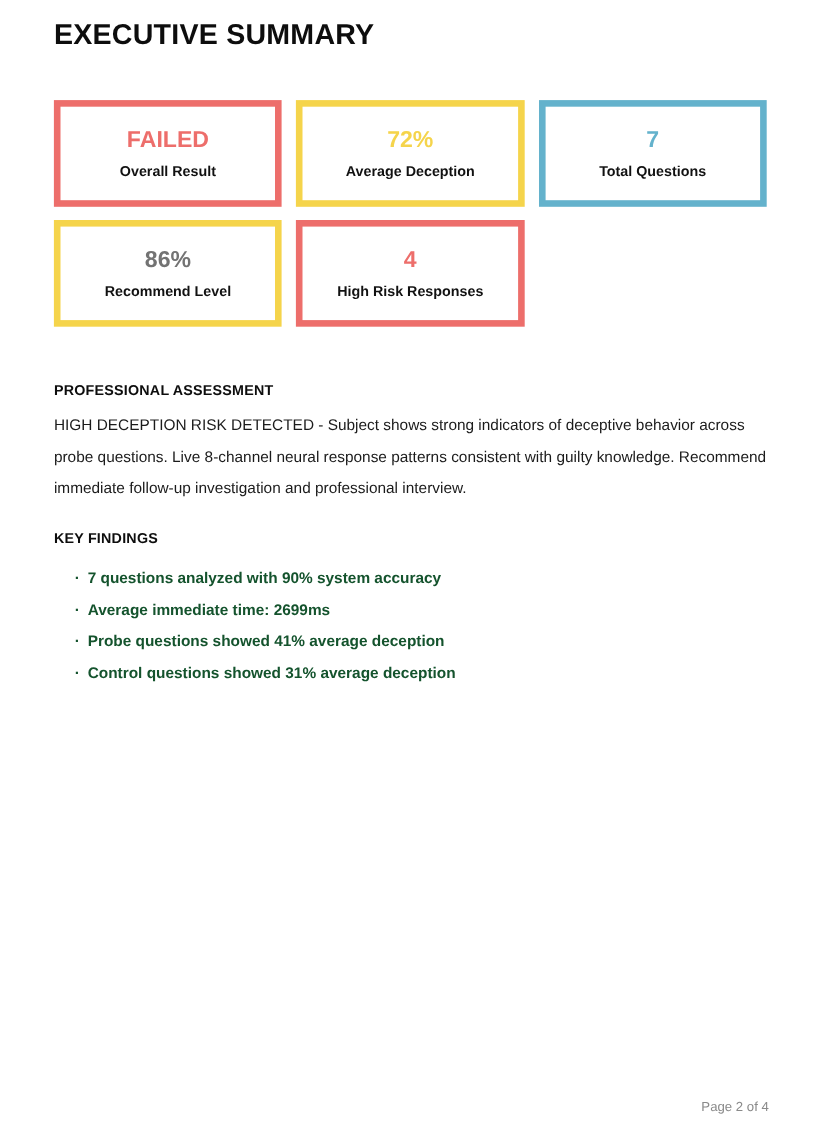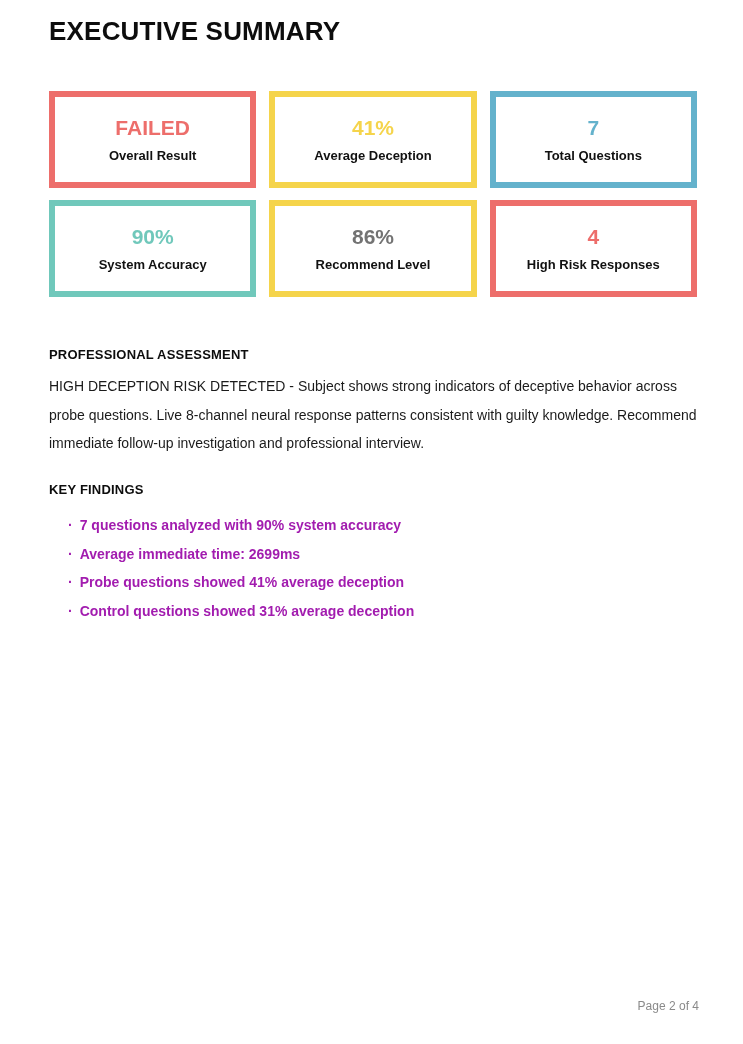--- a/index.html
+++ b/index.html
@@ -67,21 +67,21 @@
   .findings-section { margin-top: 24px; }
   .findings-list {
     list-style: none;
     margin-top: 14px;
     padding-left: 19px;
   }
   .finding-item {
     font-size: 14px;
     font-weight: bold;
     line-height: 2.05;
-    color: #a21caf;
+    color: #14532d;
   }
   .bullet-dot {
     display: inline-block;
     margin-right: 7px;
     font-weight: bold;
   }
   .page-footer {
     position: absolute;
     top: 999px;
     right: 44px;
@@ -97,33 +97,29 @@
   <h1 class="doc-title">EXECUTIVE SUMMARY</h1>
 
   <div class="stats-grid">
 
     <div class="stat-card" style="border-color: rgb(237, 110, 107);">
       <div class="stat-value" style="color: rgb(237, 110, 107);">FAILED</div>
       <div class="stat-label">Overall Result</div>
     </div>
 
     <div class="stat-card" style="border-color: rgb(245, 212, 75);">
-      <div class="stat-value" style="color: rgb(245, 212, 75);">41%</div>
+      <div class="stat-value" style="color: rgb(245, 212, 75);">72%</div>
       <div class="stat-label">Average Deception</div>
     </div>
 
     <div class="stat-card" style="border-color: rgb(100, 178, 204);">
       <div class="stat-value" style="color: rgb(100, 178, 204);">7</div>
       <div class="stat-label">Total Questions</div>
     </div>
 
-    <div class="stat-card" style="border-color: rgb(112, 200, 187);">
-      <div class="stat-value" style="color: rgb(112, 200, 187);">90%</div>
-      <div class="stat-label">System Accuracy</div>
-    </div>
 
     <div class="stat-card" style="border-color: rgb(245, 212, 75);">
       <div class="stat-value" style="color: #737373;">86%</div>
       <div class="stat-label">Recommend Level</div>
     </div>
 
     <div class="stat-card" style="border-color: rgb(237, 110, 107);">
       <div class="stat-value" style="color: rgb(237, 110, 107);">4</div>
       <div class="stat-label">High Risk Responses</div>
     </div>

